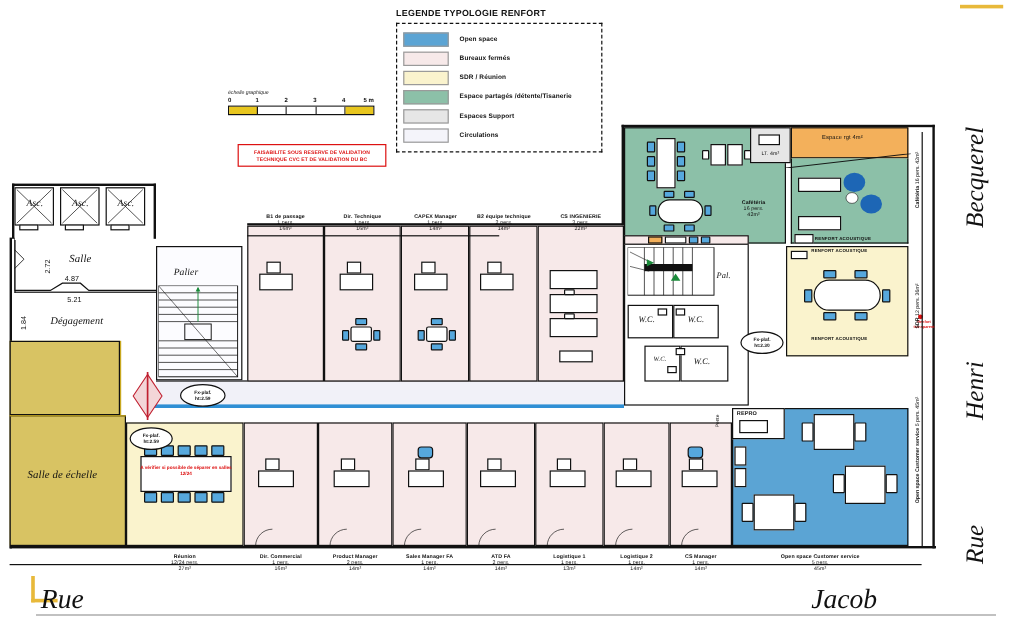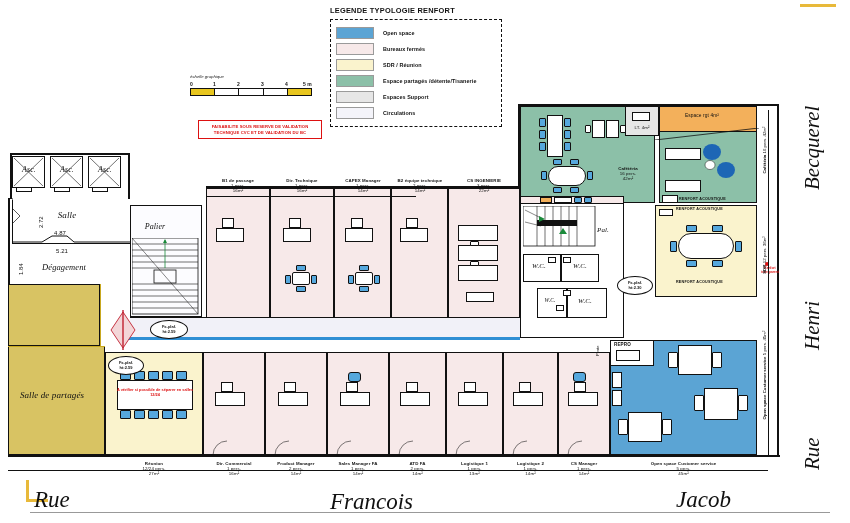--- a/index.html
+++ b/index.html
@@ -444,21 +444,21 @@
       <path d="M134 25 A14 14 0 0 1 148 11"></path>
       <path d="M196 25 A14 14 0 0 1 210 11"></path>
       <path d="M253 25 A14 14 0 0 1 267 11"></path>
       <path d="M310 25 A14 14 0 0 1 324 11"></path>
       <path d="M365 25 A14 14 0 0 1 379 11"></path>
     </g>
   </svg>
 
   <div class="room" style="left:8px;top:284px;width:92px;height:62px;background:#d8c363;"></div>
   <div class="room" style="left:8px;top:346px;width:97px;height:109px;background:#d8c363;"></div>
-  <div class="lbl" style="left:2px;top:390px;width:100px;font-size:9px;font-family:'Liberation Serif',serif;font-style:italic;">Salle de partagés</div>
+  <div class="lbl" style="left:2px;top:390px;width:100px;font-size:9px;font-family:'Liberation Serif',serif;font-style:italic;">Salle de échelle</div>
   <div class="hairv" style="left:100px;top:284px;height:62px;background:#c8a820;"></div>
   <div class="hair" style="left:8px;top:346px;width:97px;background:#c8a820;"></div>
 
   <div class="hair" style="left:8px;top:470px;width:760px;"></div>
   <div class="lbl" style="left:105px;top:461px;width:98px;">
     <b>Réunion</b><br>
     <span>12/24 pers.</span><br>
     <span>27m²</span>
   </div>
   <div class="lbl" style="left:203px;top:461px;width:62px;">
@@ -519,21 +519,20 @@
     <span>45m²</span>
   </div>
 
   <div class="vlbl" style="left:596px;top:356px;transform:rotate(-90deg);font-size:4px;">Pente</div>
 
   <div class="ycorner" style="left:800px;top:4px;width:36px;height:3px;"></div>
   <div class="ycorner" style="left:26px;top:480px;width:3px;height:22px;"></div>
   <div class="ycorner" style="left:26px;top:499px;width:22px;height:3px;"></div>
 
   <div class="street" style="left:34px;top:487px;">Rue</div>
-  <div class="street" style="left:330px;top:489px;">Francois</div>
   <div class="street" style="left:676px;top:487px;">Jacob</div>
 
   <div class="streetv" style="left:800px;top:470px;">Rue</div>
   <div class="streetv" style="left:800px;top:350px;">Henri</div>
   <div class="streetv" style="left:800px;top:190px;">Becquerel</div>
 
   <div class="hair" style="left:30px;top:512px;width:800px;background:#999;"></div>
 
 </div>
 

